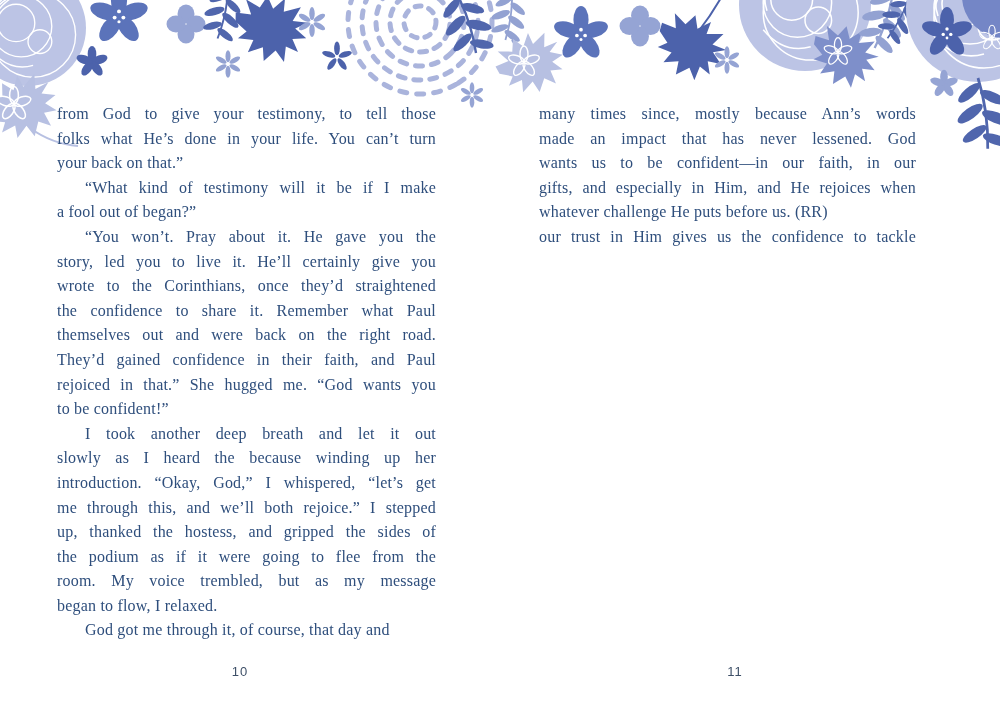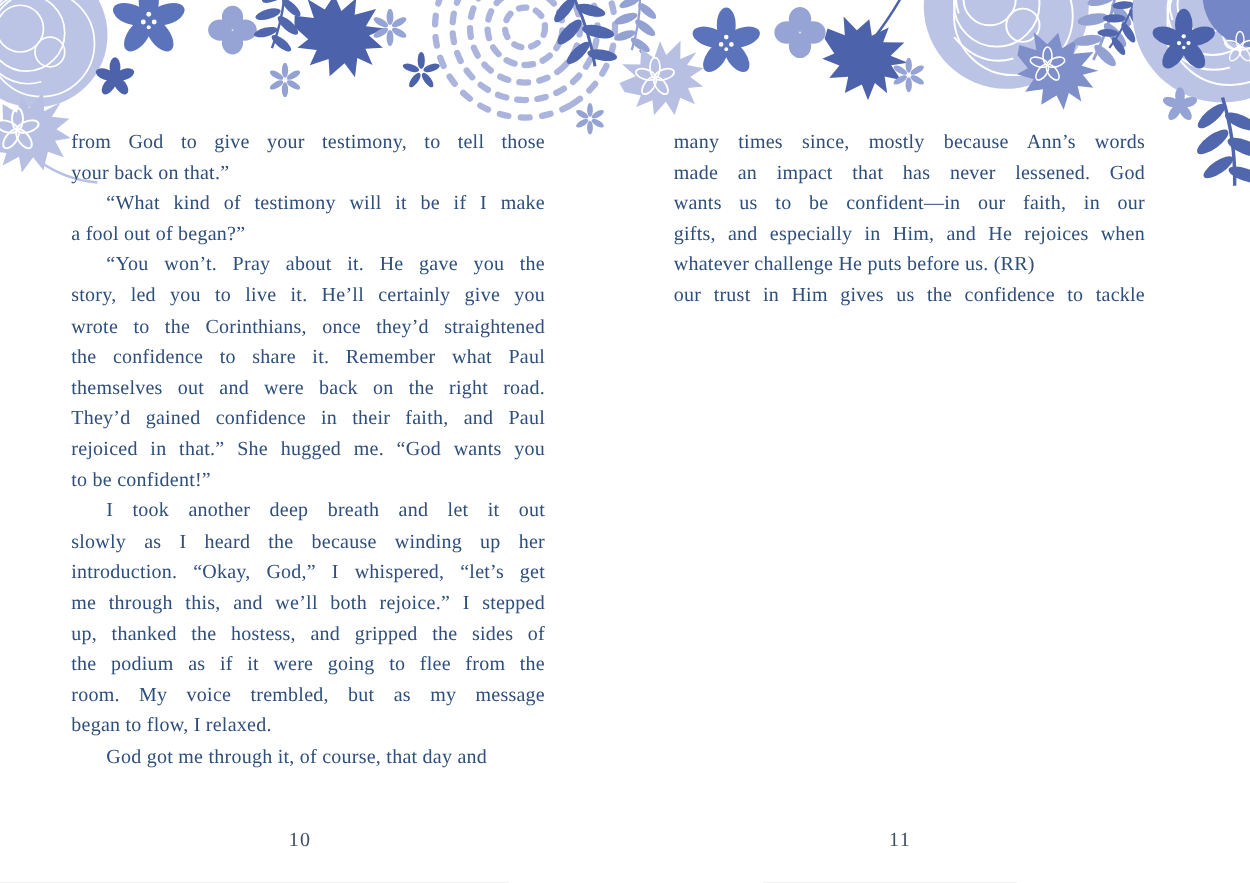--- a/index.html
+++ b/index.html
@@ -14,25 +14,25 @@
     color:var(--c-ink);
     font-size:16px;line-height:24.6px;letter-spacing:0.2px;
   }
   .textblock.left{left:57px;width:379px;}
   .textblock.right{left:539px;width:377px;}
   .line{text-align:justify;text-align-last:justify;white-space:normal;}
   .line.lastline{text-align-last:left;}
   .line.indent{text-indent:28px;}
   .pagenum{
     position:absolute;top:664px;width:120px;text-align:center;
-    font-family:Liberation Serif, serif;
-    font-size:16px;letter-spacing:1px;color:var(--c-pagenum);
+    font-family:Liberation Sans, sans-serif;
+    font-size:13px;letter-spacing:1px;color:var(--c-pagenum);
   }
   .pagenum.left{left:180px;}
-  .pagenum.right{left:660px;text-align:center;}
+  .pagenum.right{left:675px;text-align:center;}
 </style>
 </head>
 <body>
 
 <div class="book">
 
   <svg class="decor" viewBox="0 0 1000 200" aria-hidden="true">
     <defs>
       <g id="f5">
         <ellipse cx="0" cy="-13" rx="7" ry="13"></ellipse>
@@ -156,20 +156,21 @@
         <use href="#f5dots"></use>
     </g>
     <use href="#whiteflower" transform="translate(992,38) scale(0.8)"></use>
     <use href="#f5" transform="translate(944,84) scale(0.55)" fill="var(--c-paleFlower)"></use>
     <use href="#frond" transform="translate(978,78) rotate(-6) scale(1.15)" fill="var(--c-leafDark)" style="color:var(--c-leafDark)"></use>
   </svg>
 
   <div>
     <div class="textblock left">
         <div class="line">from God to give your testimony, to tell those</div>
+        <div class="line">folks what He’s done in your life. You can’t turn</div>
         <div class="line lastline">your back on that.”</div>
         <div class="line indent">“What kind of testimony will it be if I make</div>
         <div class="line lastline">a fool out of began?”</div>
         <div class="line indent">“You won’t. Pray about it. He gave you the</div>
         <div class="line">story, led you to live it. He’ll certainly give you</div>
         <div class="line">wrote to the Corinthians, once they’d straightened</div>
         <div class="line">the confidence to share it. Remember what Paul</div>
         <div class="line">themselves out and were back on the right road.</div>
         <div class="line">They’d gained confidence in their faith, and Paul</div>
         <div class="line">rejoiced in that.” She hugged me. “God wants you</div>

